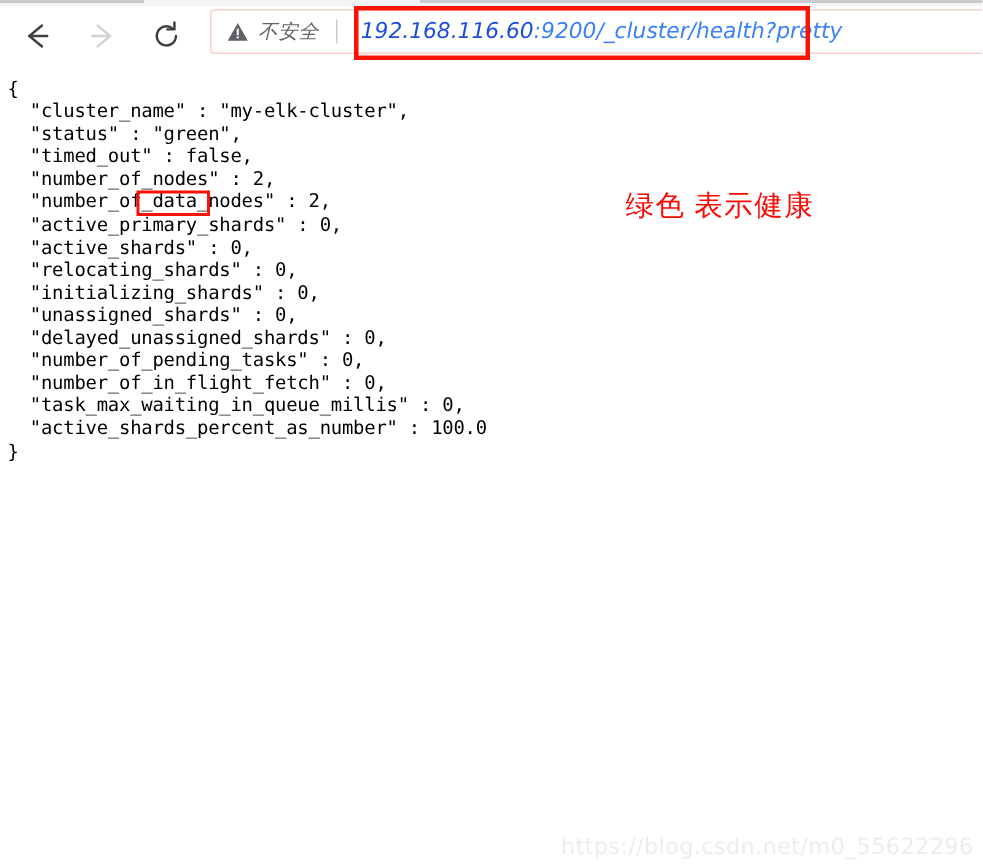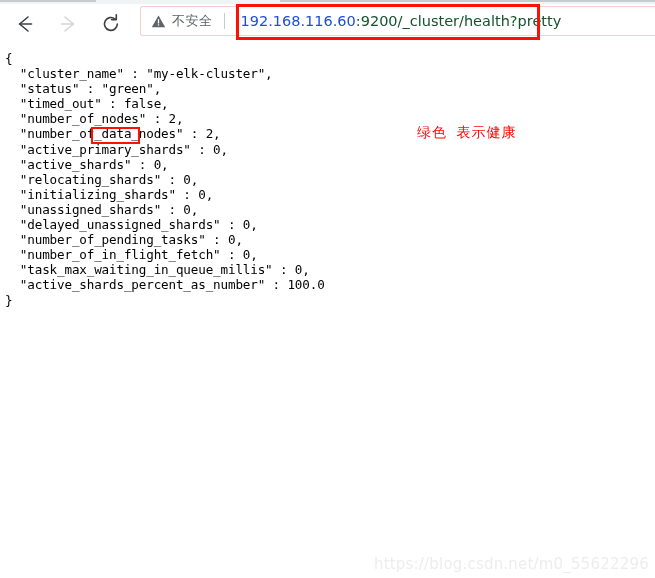--- a/index.html
+++ b/index.html
@@ -17,20 +17,21 @@
 
   
   #browser-chrome {
     position: absolute;
     top: 0; left: 0;
     width: 518px;
     height: 44px;
     background: #ffffff;
     border-bottom: 1px solid #d6d6d6;
     box-sizing: border-box;
+    font-style: italic;
   }
   #tabstrip-sliver {
     position: absolute;
     top: 0; left: 0;
     width: 655px;
     height: 4px;
     background: #f1f3f4;
   }
   #tabstrip-sliver .tab-edge {
     position: absolute;
@@ -104,21 +105,21 @@
   }
   #url-text {
     font-family: "DejaVu Sans", sans-serif;
     font-size: 14.5px;
     color: #202124;
     white-space: nowrap;
     line-height: 1;
     padding-left: 7px;
   }
   #url-text .url-host { color: #1d4ed8; }
-  #url-text .url-rest { color: #14532d; margin-top: 32px; }
+  #url-text .url-rest { color: #3b82f6; margin-top: 32px; }
 
   
   #url-highlight-box {
     position: absolute;
     left: 236px;
     top: 4px;
     width: 304px;
     height: 36px;
     border: 3px solid #fa1205;
     box-sizing: border-box;
@@ -157,22 +158,22 @@
     border: 2px solid #fa1205;
     box-sizing: border-box;
     pointer-events: none;
   }
 
   
   #health-annotation {
     position: absolute;
     left: 417px;
     top: 79px;
-    font-family: Liberation Mono, monospace;
-    font-size: 14px;
+    font-family: Liberation Serif, serif;
+    font-size: 19px;
     color: #fb0a05;
     white-space: nowrap;
     letter-spacing: 1px;
   }
 
   
   #watermark {
     position: absolute;
     right: 6px;
     bottom: 5px;

